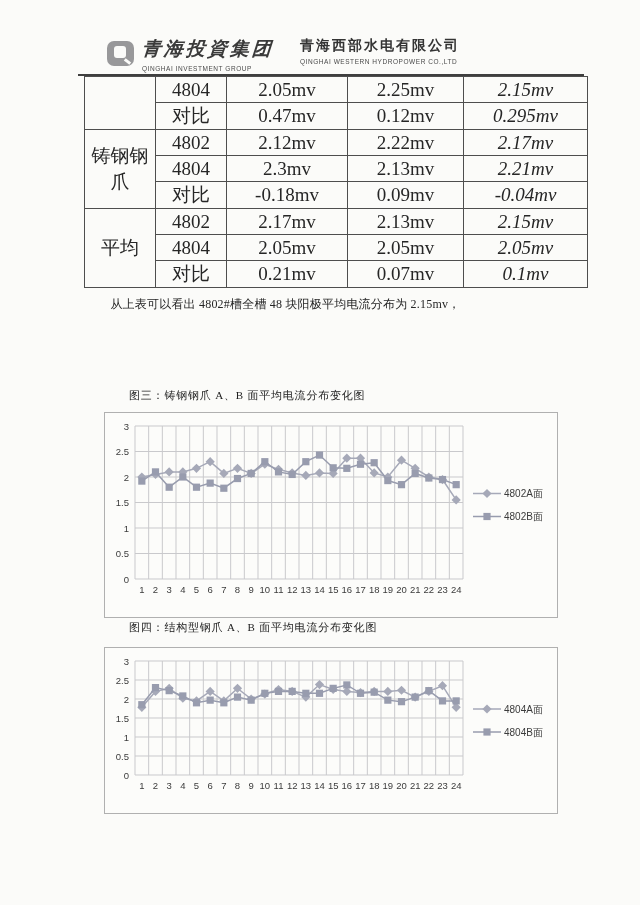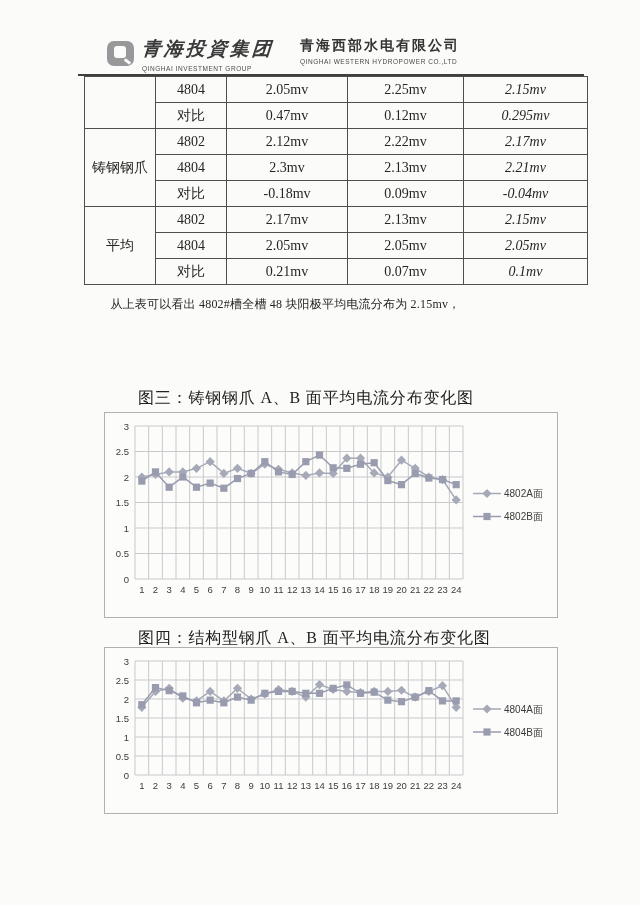--- a/index.html
+++ b/index.html
@@ -12,35 +12,35 @@
   .logo::after{content:'';position:absolute;right:3px;bottom:3px;width:7px;height:3px;background:#fbfbf9;transform:rotate(38deg);}
   .hgroup{position:absolute;left:142px;top:36px;}
   .cn-cal{font-size:19px;font-weight:bold;font-style:italic;letter-spacing:3px;color:#3a3a3a;transform:skewX(-4deg);}
   .hcompany{position:absolute;left:300px;top:37px;}
   .cn-bold{font-family:"Liberation Sans",sans-serif;font-size:14px;font-weight:bold;letter-spacing:2px;color:#343434;}
   .en-sub{font-family:"Liberation Sans",sans-serif;font-size:6.5px;letter-spacing:0.55px;color:#4a4a4a;margin-top:3px;white-space:nowrap;}
   .header-rule{position:absolute;left:78px;top:74px;width:506px;height:2px;background:#3f3f3f;}
 
   
   table.dtable{position:absolute;left:84px;top:76px;width:498px;border-collapse:collapse;
-               font-size:14px;color:#262626;table-layout:fixed;}
+               font-size:19px;color:#262626;table-layout:fixed;}
   table.dtable td{border:1px solid #4e4e4e;text-align:center;vertical-align:middle;height:25px;padding:0;}
   td.gcol{width:70px;}
   td.lcol{width:70px;}
   td.v1{width:120px;} td.v2{width:115px;} td.v3{width:123px;font-style:italic;}
 
   
   .para{position:absolute;left:84px;top:289px;width:500px;font-size:12px;line-height:31px;letter-spacing:0.2px;color:#262626;}
   .pline{white-space:nowrap;}
   .pline.indent{text-indent:2.2em;}
 
   
-  .caption{position:absolute;left:138px;font-size:16px;letter-spacing:0.8px;color:#222;white-space:nowrap;}
+  .caption{position:absolute;left:129px;font-size:11px;letter-spacing:0.8px;color:#222;white-space:nowrap;}
   .c3{top:388px;}
-  .c4{top:620px;margin-top:8px;}
+  .c4{top:620px;}
 
   
   .chartbox{position:absolute;left:104px;width:452px;border:1px solid #b0b0b0;background:#fcfcfa;}
   .cb1{top:412px;height:204px;}
   .cb2{top:647px;height:165px;}
   .ax{font:9.5px "Liberation Sans",sans-serif;fill:#3b3b3b;}
   .lg{font:10px "Liberation Sans",sans-serif;fill:#3b3b3b;}
 </style>
 </head>
 <body>

